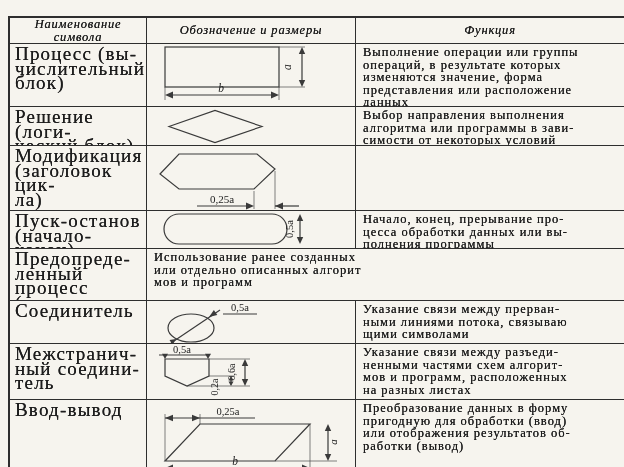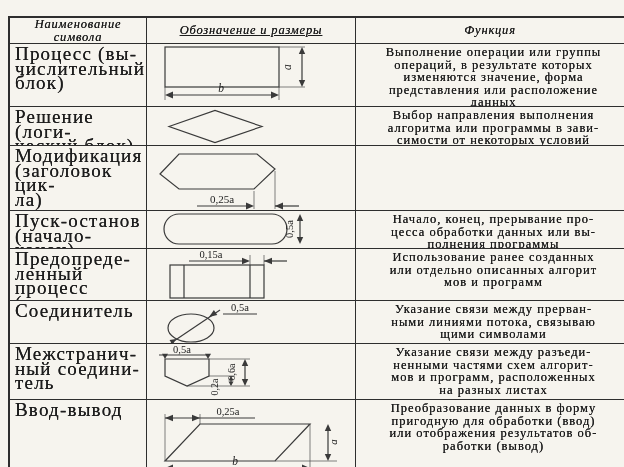--- a/index.html
+++ b/index.html
@@ -15,22 +15,22 @@
     position:absolute;left:8px;top:16px;width:616px;
     border-top:2px solid #2e2e2e;
     border-left:2px solid #2e2e2e;
     border-bottom:2px solid #2e2e2e;
     box-sizing:border-box;
     background:transparent;
   }
   .row{display:flex;border-bottom:1.6px solid #2e2e2e;box-sizing:border-box;overflow:hidden;}
   .row:last-child{border-bottom:none;}
   .c1{width:137px;min-width:137px;border-right:1.6px solid #2e2e2e;box-sizing:border-box;overflow:hidden;}
-  .c2{width:209px;min-width:209px;border-right:1.6px solid #2e2e2e;box-sizing:border-box;overflow:hidden;position:relative;text-decoration:underline;}
-  .c3{flex:1;box-sizing:border-box;overflow:hidden;text-align:center;}
+  .c2{width:209px;min-width:209px;border-right:1.6px solid #2e2e2e;box-sizing:border-box;overflow:hidden;position:relative;}
+  .c3{flex:1;box-sizing:border-box;overflow:hidden;}
   .name-cell{
     padding:3px 2px 0 5px;
     font-size:19px;line-height:14.6px;
     letter-spacing:1.2px;
     white-space:pre-line;
     text-shadow:0 0 .6px #1d1d1d;
   }
   .func-cell{
     padding:2px 0 0 7px;
     font-size:12.5px;line-height:12.6px;
@@ -137,34 +137,20 @@
       </div>
       <div class="c3 func-cell">Начало, конец, прерывание про-
 цесса обработки данных или вы-
 полнения программы</div>
     </div>
 
     <div class="row" style="height:52px">
       <div class="c1 name-cell">Предопреде-
 ленный процесс
 (подпрограмма)</div>
-      <div class="c2">
-        <svg width="209" height="51">
-          <text font-size="10.5" text-anchor="middle" x="64" y="9">0,15a</text>
-          <line class="ln" x1="42" y1="12" x2="95" y2="12"></line>
-          <polygon class="ah" points="103,12 95,8.8 95,15.2"></polygon>
-          <line class="ln" x1="117" y1="12" x2="140" y2="12"></line>
-          <polygon class="ah" points="117,12 125,8.8 125,15.2"></polygon>
-          <line class="thin" x1="103" y1="6" x2="103" y2="16"></line>
-          <line class="thin" x1="117" y1="6" x2="117" y2="16"></line>
-          <rect class="ln" x="23" y="16" width="94" height="33"></rect>
-          <line class="ln" x1="37" y1="16" x2="37" y2="49"></line>
-          <line class="ln" x1="103" y1="16" x2="103" y2="49"></line>
-        </svg>
-      </div>
       <div class="c3 func-cell">Использование ранее созданных
 или отдельно описанных алгорит
 мов и программ</div>
     </div>
 
     <div class="row" style="height:43px">
       <div class="c1 name-cell">Соединитель</div>
       <div class="c2">
         <svg width="209" height="42">
           <ellipse class="ln" cx="44" cy="27" rx="23" ry="14"></ellipse>

